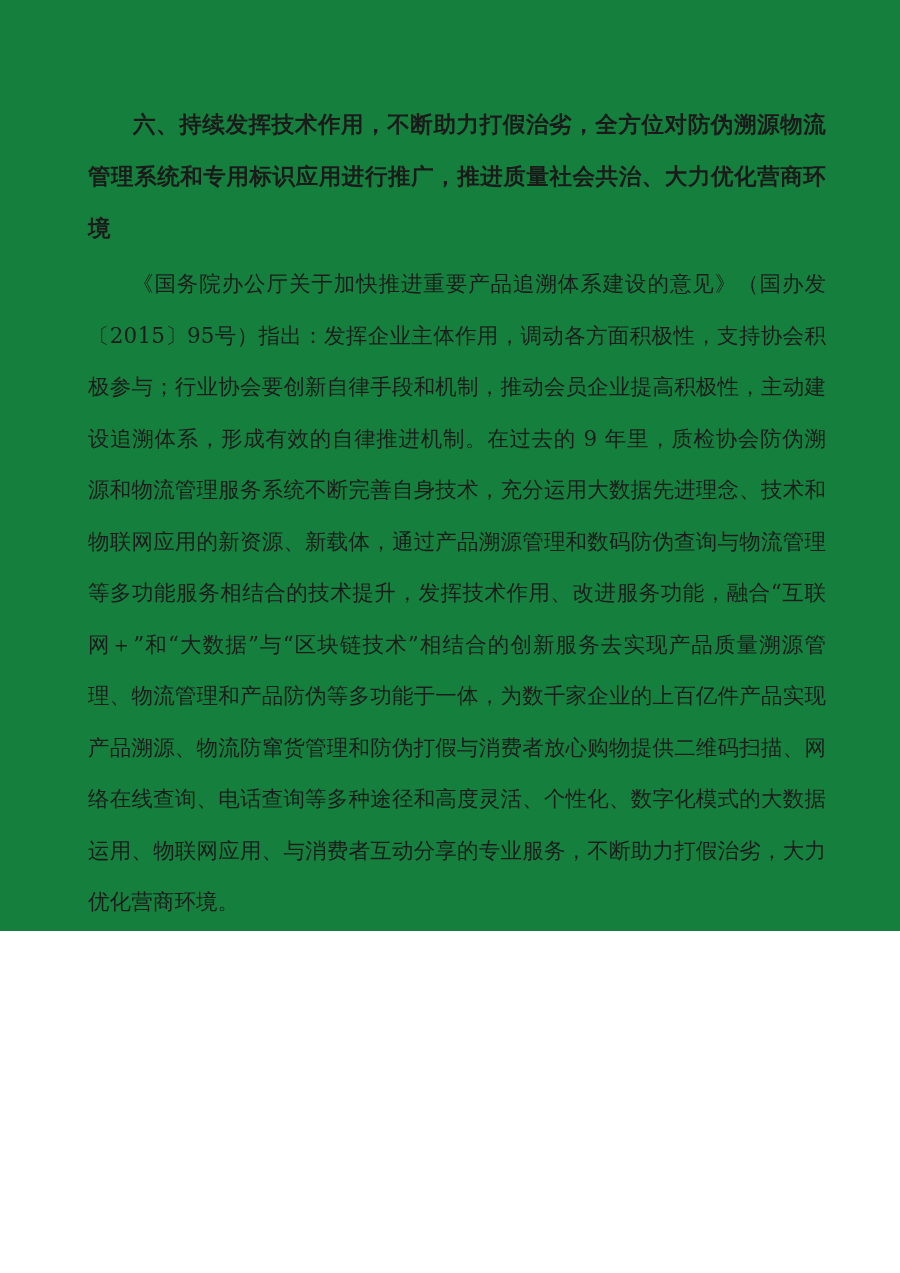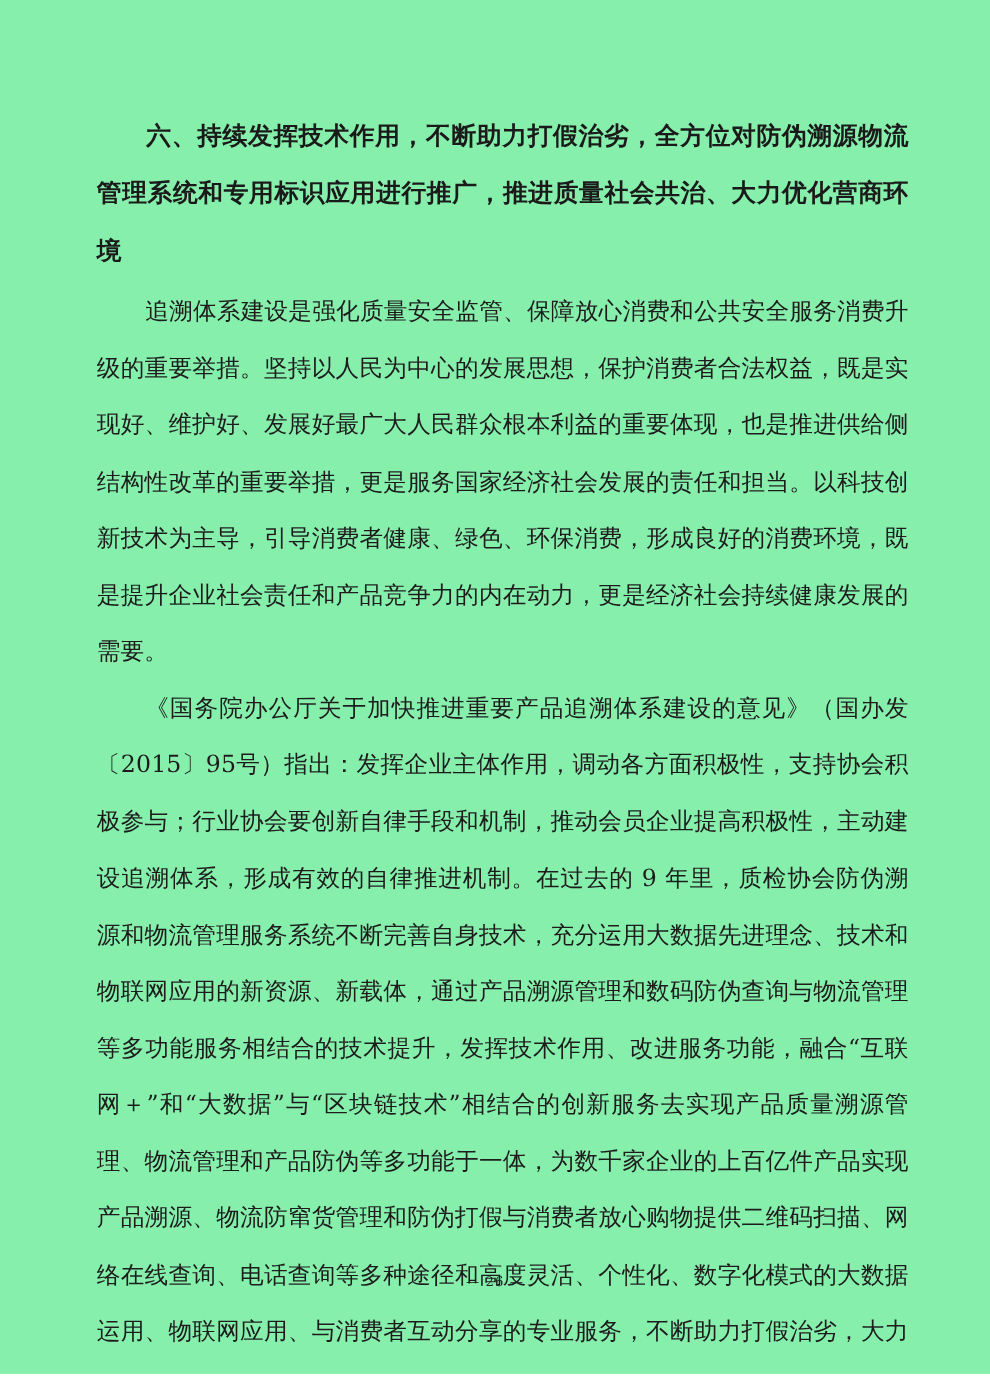--- a/index.html
+++ b/index.html
@@ -3,23 +3,23 @@
 <meta charset="utf-8">
 <style>
   html, body {
     margin: 0;
     padding: 0;
     background: #ffffff;
   }
   .page {
     position: relative;
     width: 900px;
-    height: 1249px;
+    height: 931px;
     margin: 0 auto;
-    background: #86efac;
+    background: #15803d;
     box-sizing: border-box;
     overflow: hidden;
   }
   .content {
     position: absolute;
     left: 88px;
     top: 98px;
     width: 738px;
   }
   .heading {
@@ -55,18 +55,17 @@
     color: #222;
     letter-spacing: 1px;
   }
 </style>
 </head>
 <body>
 
 <div class="page">
   <div class="content">
     <h1 class="heading">六、持续发挥技术作用，不断助力打假治劣，全方位对防伪溯源物流管理系统和专用标识应用进行推广，推进质量社会共治、大力优化营商环境</h1>
-    <p class="para">追溯体系建设是强化质量安全监管、保障放心消费和公共安全服务消费升级的重要举措。坚持以人民为中心的发展思想，保护消费者合法权益，既是实现好、维护好、发展好最广大人民群众根本利益的重要体现，也是推进供给侧结构性改革的重要举措，更是服务国家经济社会发展的责任和担当。以科技创新技术为主导，引导消费者健康、绿色、环保消费，形成良好的消费环境，既是提升企业社会责任和产品竞争力的内在动力，更是经济社会持续健康发展的需要。</p>
     <p class="para">《国务院办公厅关于加快推进重要产品追溯体系建设的意见》（国办发〔2015〕95号）指出：发挥企业主体作用，调动各方面积极性，支持协会积极参与；行业协会要创新自律手段和机制，推动会员企业提高积极性，主动建设追溯体系，形成有效的自律推进机制。在过去的 9 年里，质检协会防伪溯源和物流管理服务系统不断完善自身技术，充分运用大数据先进理念、技术和物联网应用的新资源、新载体，通过产品溯源管理和数码防伪查询与物流管理等多功能服务相结合的技术提升，发挥技术作用、改进服务功能，融合“互联网＋”和“大数据”与“区块链技术”相结合的创新服务去实现产品质量溯源管理、物流管理和产品防伪等多功能于一体，为数千家企业的上百亿件产品实现产品溯源、物流防窜货管理和防伪打假与消费者放心购物提供二维码扫描、网络在线查询、电话查询等多种途径和高度灵活、个性化、数字化模式的大数据运用、物联网应用、与消费者互动分享的专业服务，不断助力打假治劣，大力优化营商环境。</p>
 
   </div>
   <div class="page-number">— 26 —</div>
 </div>
 
 </body></html>

